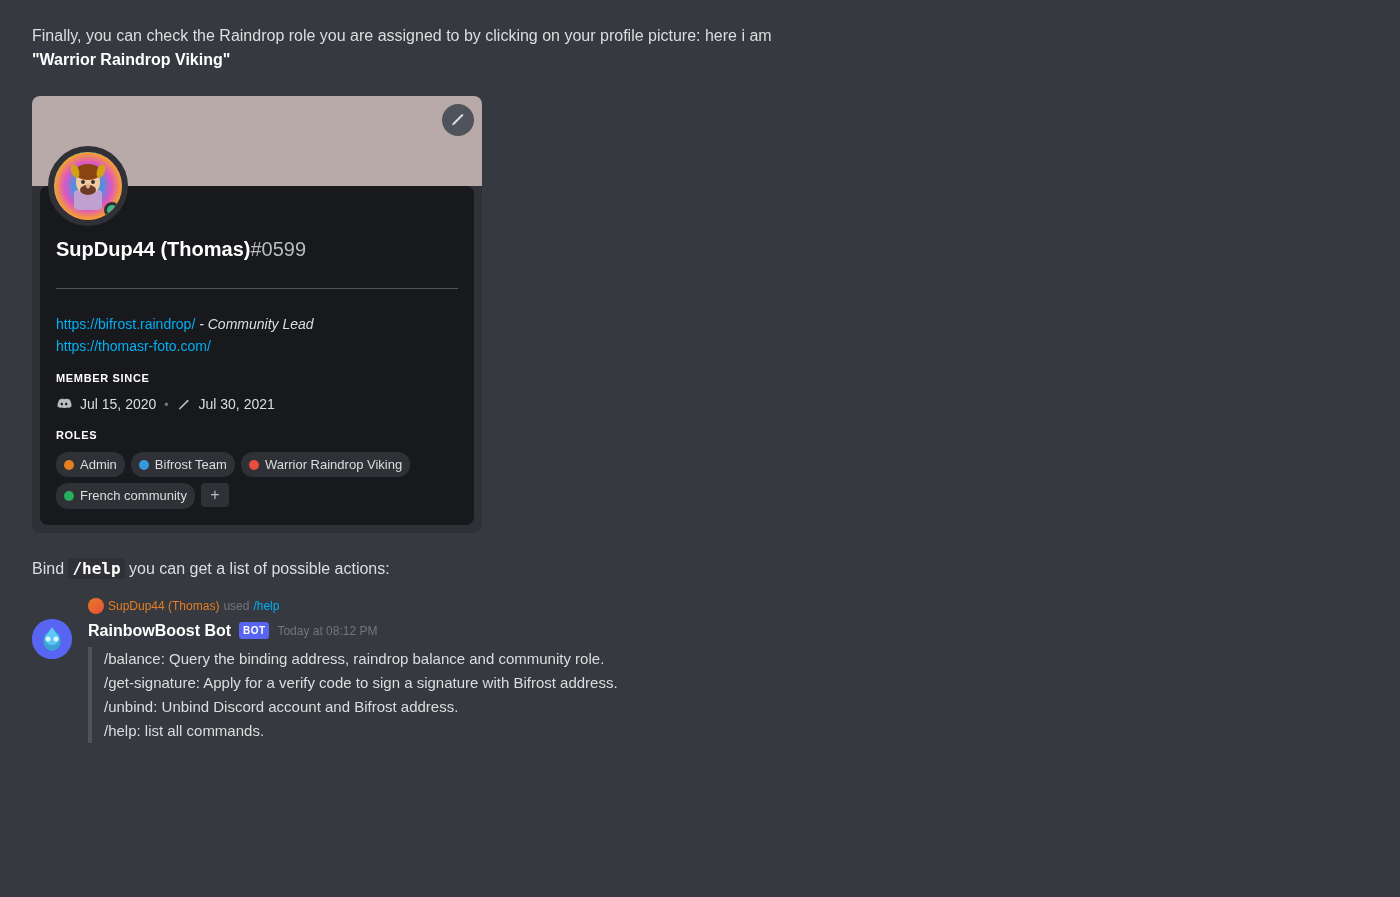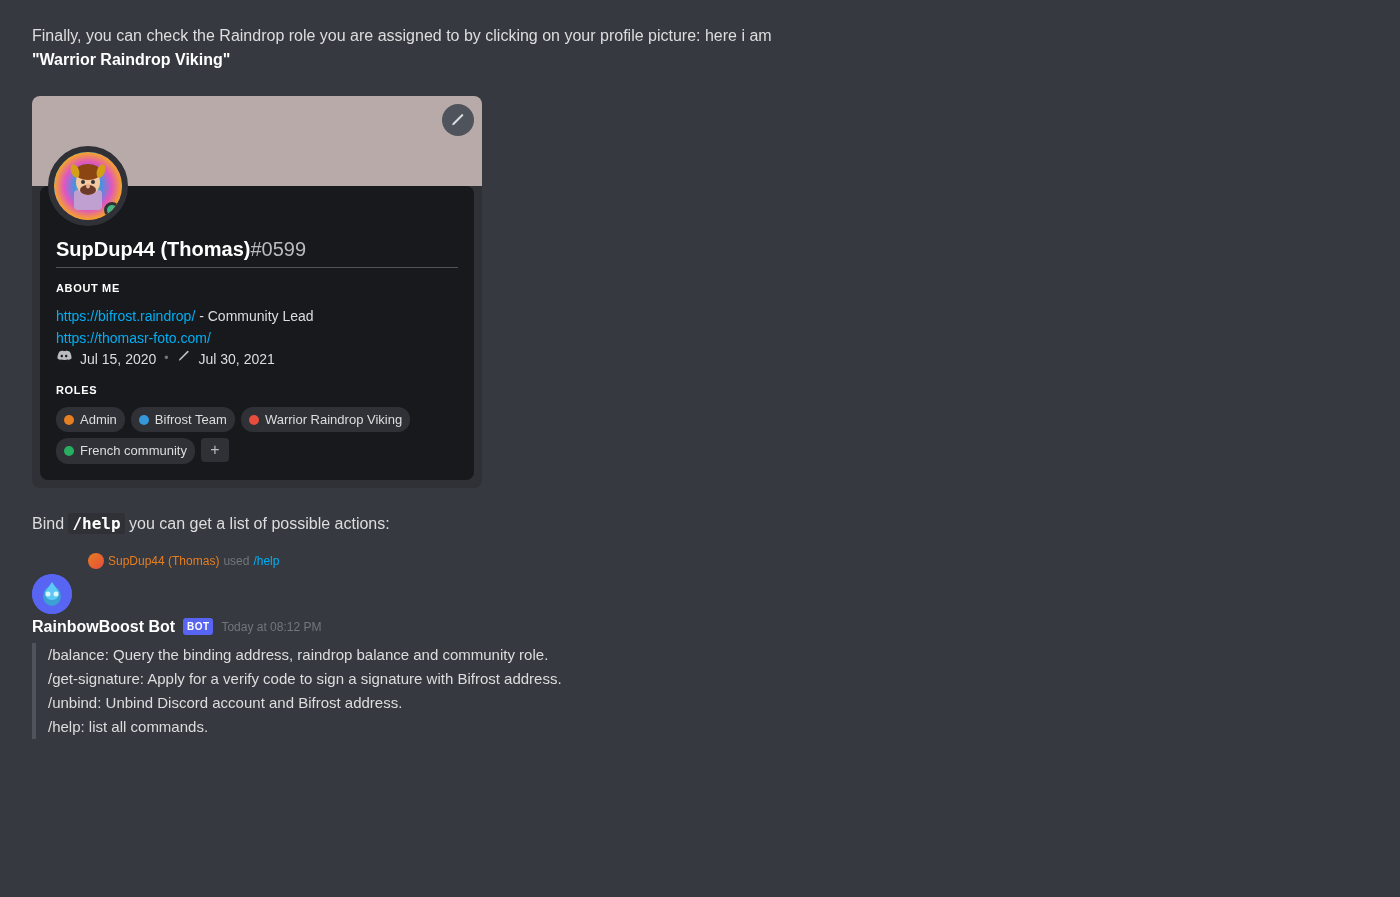--- a/index.html
+++ b/index.html
@@ -95,22 +95,22 @@
       background-color: #18191c;
       margin: 0 8px 8px;
       border-radius: 8px;
       padding: 48px 16px 16px;
     }
 
     .profile-username {
       color: #ffffff;
       font-size: 20px;
       font-weight: 700;
-      margin-bottom: 12px;
-      padding-bottom: 3px;
+      margin-bottom: 24px;
+      padding-bottom: 24px;
       border-bottom: 1px solid #4f545c;
     }
 
     .profile-username .discriminator {
       color: #b9bbbe;
       font-weight: 400;
     }
 
     .profile-section-label {
       color: #ffffff;
@@ -126,24 +126,26 @@
       color: #00aff4;
       text-decoration: none;
       display: block;
       font-size: 14px;
       line-height: 1.6;
     }
 
     .profile-link-inline {
       color: #dcddde;
       font-size: 14px;
+      font-style: italic;
     }
 
     .member-since-row {
       display: flex;
+      align-items: center;
       gap: 8px;
       font-size: 14px;
       color: #dcddde;
     }
 
     .discord-icon-small {
       width: 16px;
       height: 16px;
       display: inline-block;
     }
@@ -241,23 +243,22 @@
     .slash-context-username {
       color: #e67e22;
     }
 
     .slash-context-command {
       color: #00aff4;
     }
 
     .bot-message {
       display: flex;
-      gap: 1px;
+      gap: 16px;
       align-items: flex-start;
-      flex-direction: column;
     }
 
     .bot-avatar {
       width: 40px;
       height: 40px;
       border-radius: 50%;
       background: #5865f2;
       flex-shrink: 0;
       display: flex;
       align-items: center;
@@ -358,28 +359,28 @@
         <div class="online-indicator"></div>
       </div>
     </div>
   </div>
 
   <div class="profile-body">
     <div class="profile-username">
       <span>SupDup44 (Thomas)</span><span class="discriminator">#0599</span>
     </div>
 
-    <div class="profile-section-label">ABOUT ME</div>
     <a class="profile-link">
       <span>https://bifrost.raindrop/</span><span class="profile-link-inline"> - Community Lead</span>
     </a>
     <a class="profile-link">
       <span>https://thomasr-foto.com/</span>
     </a>
 
+    <div class="profile-section-label">MEMBER SINCE</div>
     <div class="member-since-row">
       <svg class="discord-icon-small" viewBox="0 0 16 16" fill="#b9bbbe">
         <path d="M13.5 2.5C12.5 2 11.3 1.7 10 1.5l-.2.4C11 2.2 11.8 2.5 12.6 3c-1.2-.7-2.6-1-4.1-1s-2.9.3-4.1 1c.8-.5 1.7-.8 2.8-1.1L7 1.5C5.7 1.7 4.5 2 3.5 2.5 2 5 1.3 7.3 1.5 9.6c1.1.8 2.3 1.4 3.5 1.7l.4-.6c-.5-.2-1-.4-1.4-.7l.2-.1c2.8 1.3 5.8 1.3 8.6 0l.2.1c-.4.3-.9.5-1.4.7l.4.6c1.2-.3 2.4-.9 3.5-1.7.2-2.3-.4-4.6-1.9-7.1zM5.8 8.3c-.7 0-1.2-.6-1.2-1.3s.5-1.3 1.2-1.3 1.2.6 1.2 1.3-.5 1.3-1.2 1.3zm4.4 0c-.7 0-1.2-.6-1.2-1.3s.5-1.3 1.2-1.3 1.2.6 1.2 1.3-.5 1.3-1.2 1.3z"></path>
       </svg>
       <span>Jul 15, 2020</span>
       <span class="dot-separator">•</span>
       <svg class="pencil-icon-small" viewBox="0 0 16 16" fill="#b9bbbe">
         <path d="M11.7 2.3a1 1 0 0 1 1.4 1.4l-9 9-2 .6.6-2 9-9z"></path>
       </svg>
       <span>Jul 30, 2021</span>

